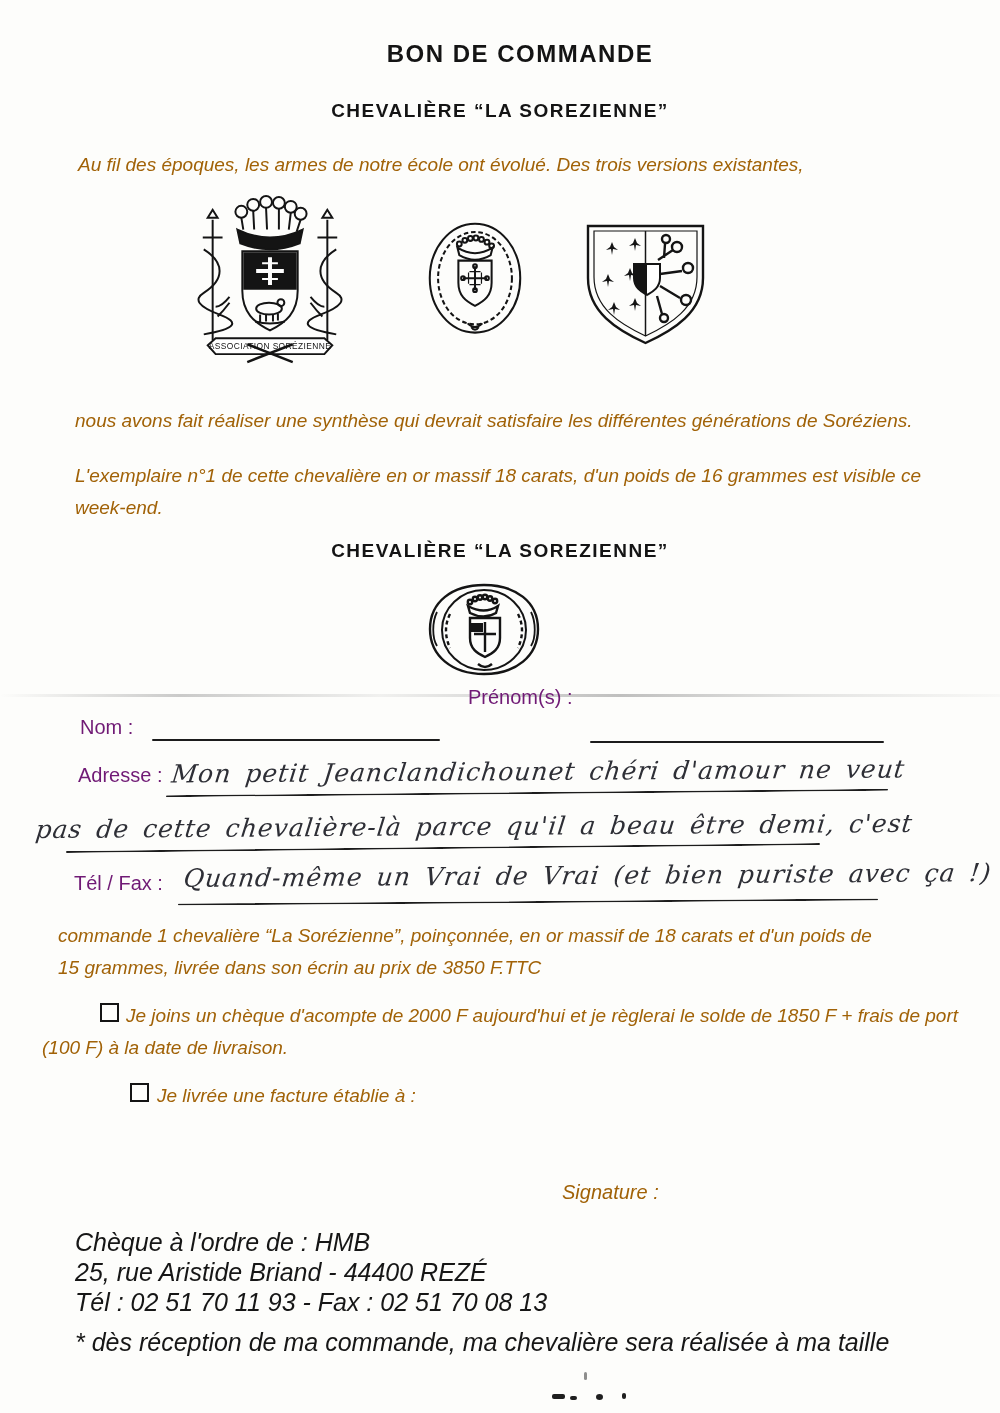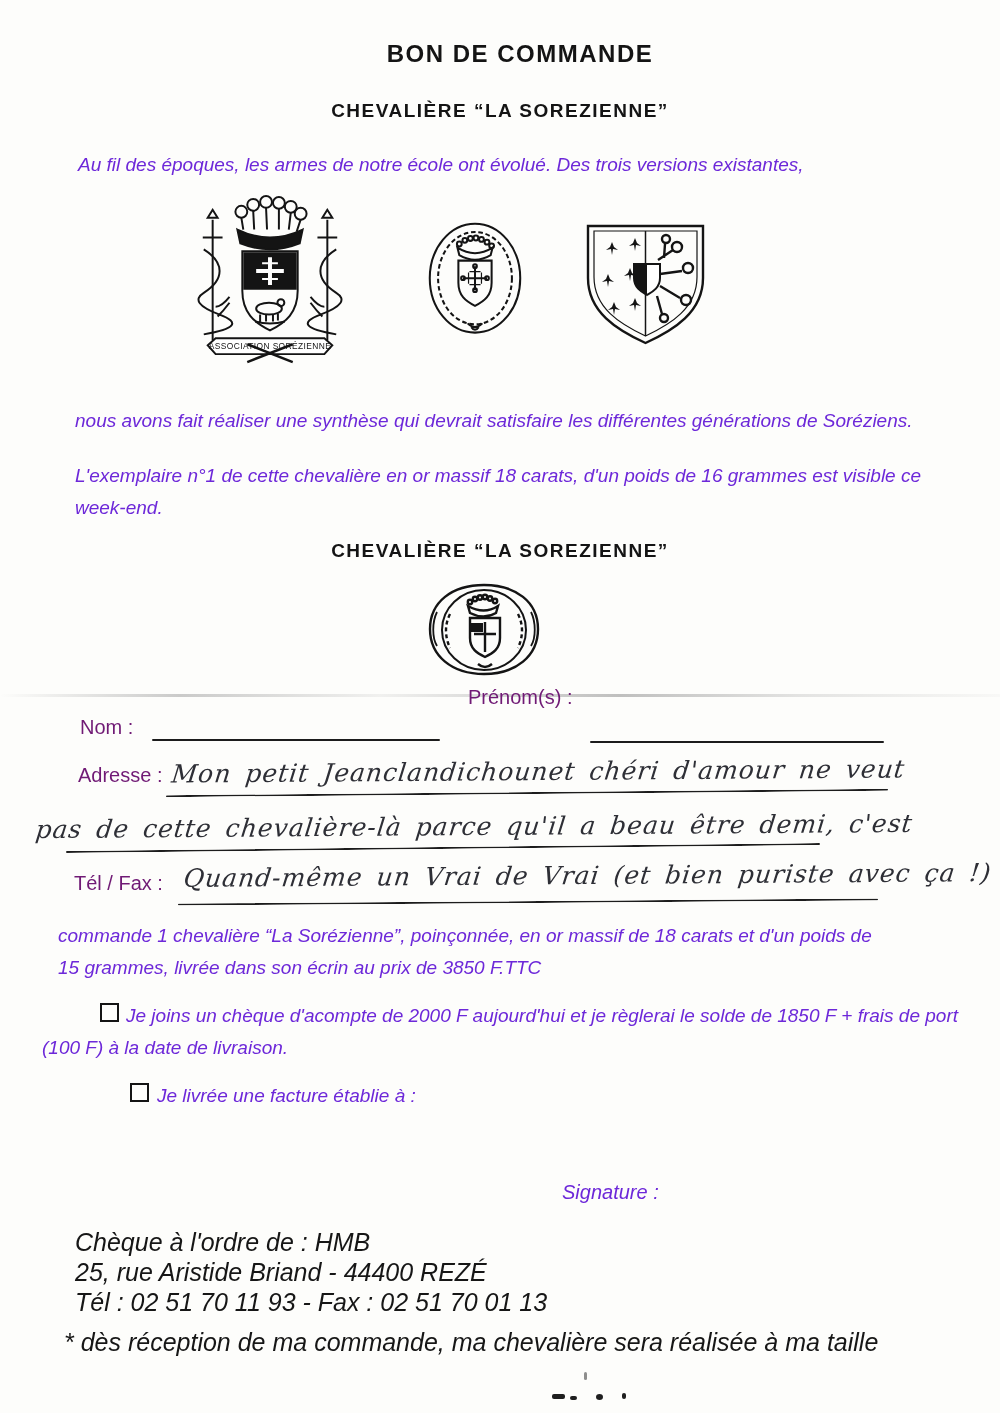--- a/index.html
+++ b/index.html
@@ -5,21 +5,21 @@
   html,body{margin:0;padding:0;background:#e9e9e7;}
   .page{
     position:relative;width:1000px;height:1413px;margin:0 auto;
     background:#fdfdfb;color:#161616;overflow:hidden;
     font-family:"Liberation Sans",sans-serif;
   }
   .center-heading{position:absolute;left:0;width:100%;text-align:center;font-weight:700;letter-spacing:1.5px;color:#141414;}
   .title{top:40px;font-size:24px;padding-left:20px;}
   .subtitle{top:100px;font-size:19px;}
   .section-heading{top:540px;font-size:19px;}
-  .para{position:absolute;font-style:italic;font-size:19px;line-height:1.68;color:#6d28d9;}
+  .para{position:absolute;font-style:italic;font-size:19px;line-height:1.68;color:#a16207;}
   .label{position:absolute;font-size:20px;color:#701a75;}
   .rule{position:absolute;height:0;border-bottom:2.5px solid #1c1c1c;border-radius:2px;}
   .hw{
     position:absolute;font-family:"DejaVu Serif",serif;font-style:italic;
     font-size:25px;color:#2e2f36;letter-spacing:1px;word-spacing:5px;
     transform:skewX(-7deg) rotate(-0.4deg);white-space:nowrap;
   }
   .checkbox{position:absolute;width:15px;height:15px;border:2.2px solid #141414;background:transparent;}
   .crest{position:absolute;}
   .crest svg{display:block;width:100%;height:100%;}
@@ -170,23 +170,23 @@
   <span class="checkbox" style="left:100px;top:1003px;"></span>
   <div class="para" style="left:42px;top:1000px;width:925px;text-indent:84px;">Je joins un chèque d'acompte de 2000 F aujourd'hui et je règlerai le solde de 1850 F + frais de port (100 F) à la date de livraison.</div>
 
   <span class="checkbox" style="left:130px;top:1083px;"></span>
   <div class="para" style="left:157px;top:1080px;width:700px;">Je livrée une facture établie à :</div>
 
   <div class="para" style="left:562px;top:1176px;font-size:20px;">Signature :</div>
 
   <div class="footer-line" style="left:75px;top:1228px;">Chèque à l'ordre de : HMB</div>
   <div class="footer-line" style="left:75px;top:1258px;">25, rue Aristide Briand - 44400 REZÉ</div>
-  <div class="footer-line" style="left:75px;top:1288px;">Tél : 02 51 70 11 93 - Fax : 02 51 70 01 13</div>
+  <div class="footer-line" style="left:75px;top:1288px;">Tél : 02 51 70 11 93 - Fax : 02 51 70 08 13</div>
 
-  <div class="footer-line" style="left:64px;top:1328px;">* dès réception de ma commande, ma chevalière sera réalisée à ma taille</div>
+  <div class="footer-line" style="left:75px;top:1328px;">* dès réception de ma commande, ma chevalière sera réalisée à ma taille</div>
 
   <div class="smudge" style="left:552px;top:1394px;width:13px;height:5px;"></div>
   <div class="smudge" style="left:570px;top:1396px;width:7px;height:4px;"></div>
   <div class="smudge" style="left:596px;top:1394px;width:7px;height:6px;border-radius:50%;"></div>
   <div class="smudge" style="left:622px;top:1393px;width:4px;height:6px;"></div>
   <div class="smudge" style="left:584px;top:1372px;width:3px;height:8px;opacity:.5;"></div>
 
 </div>
 
 </body></html>

